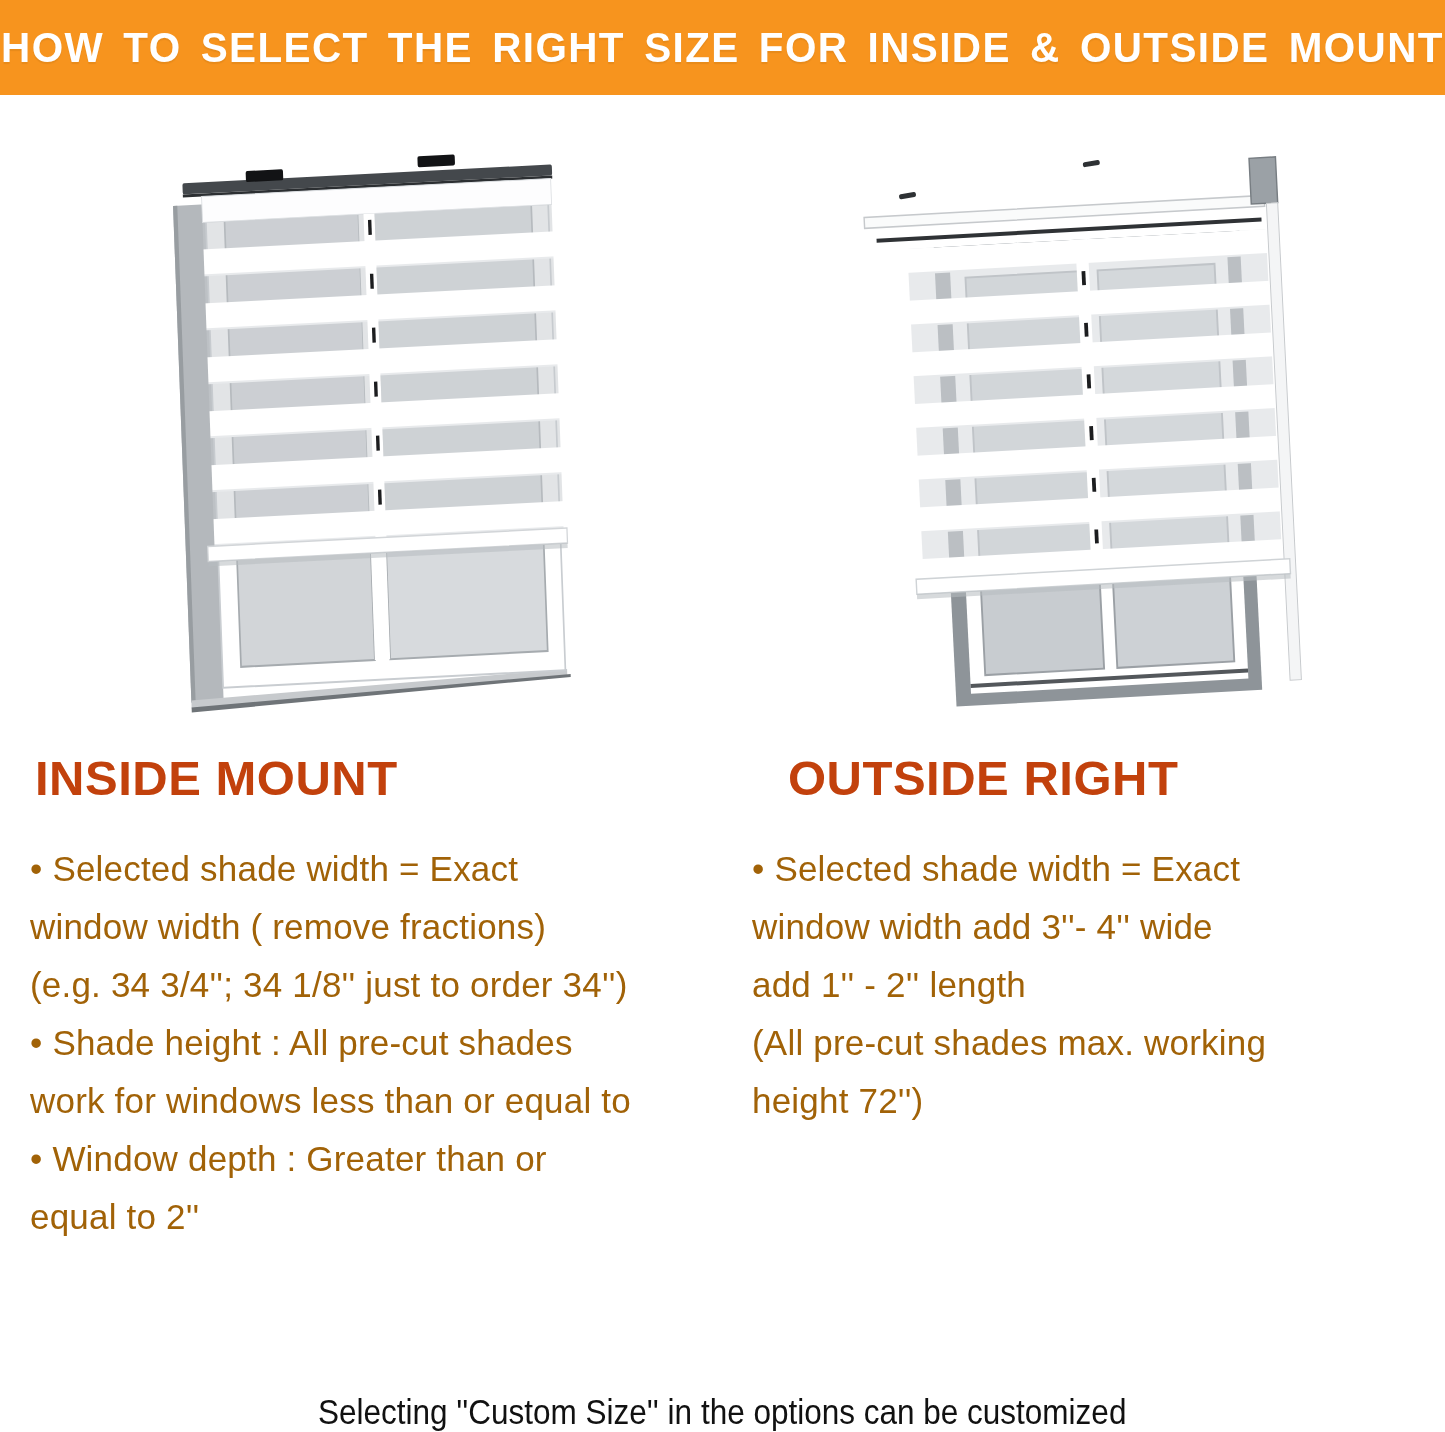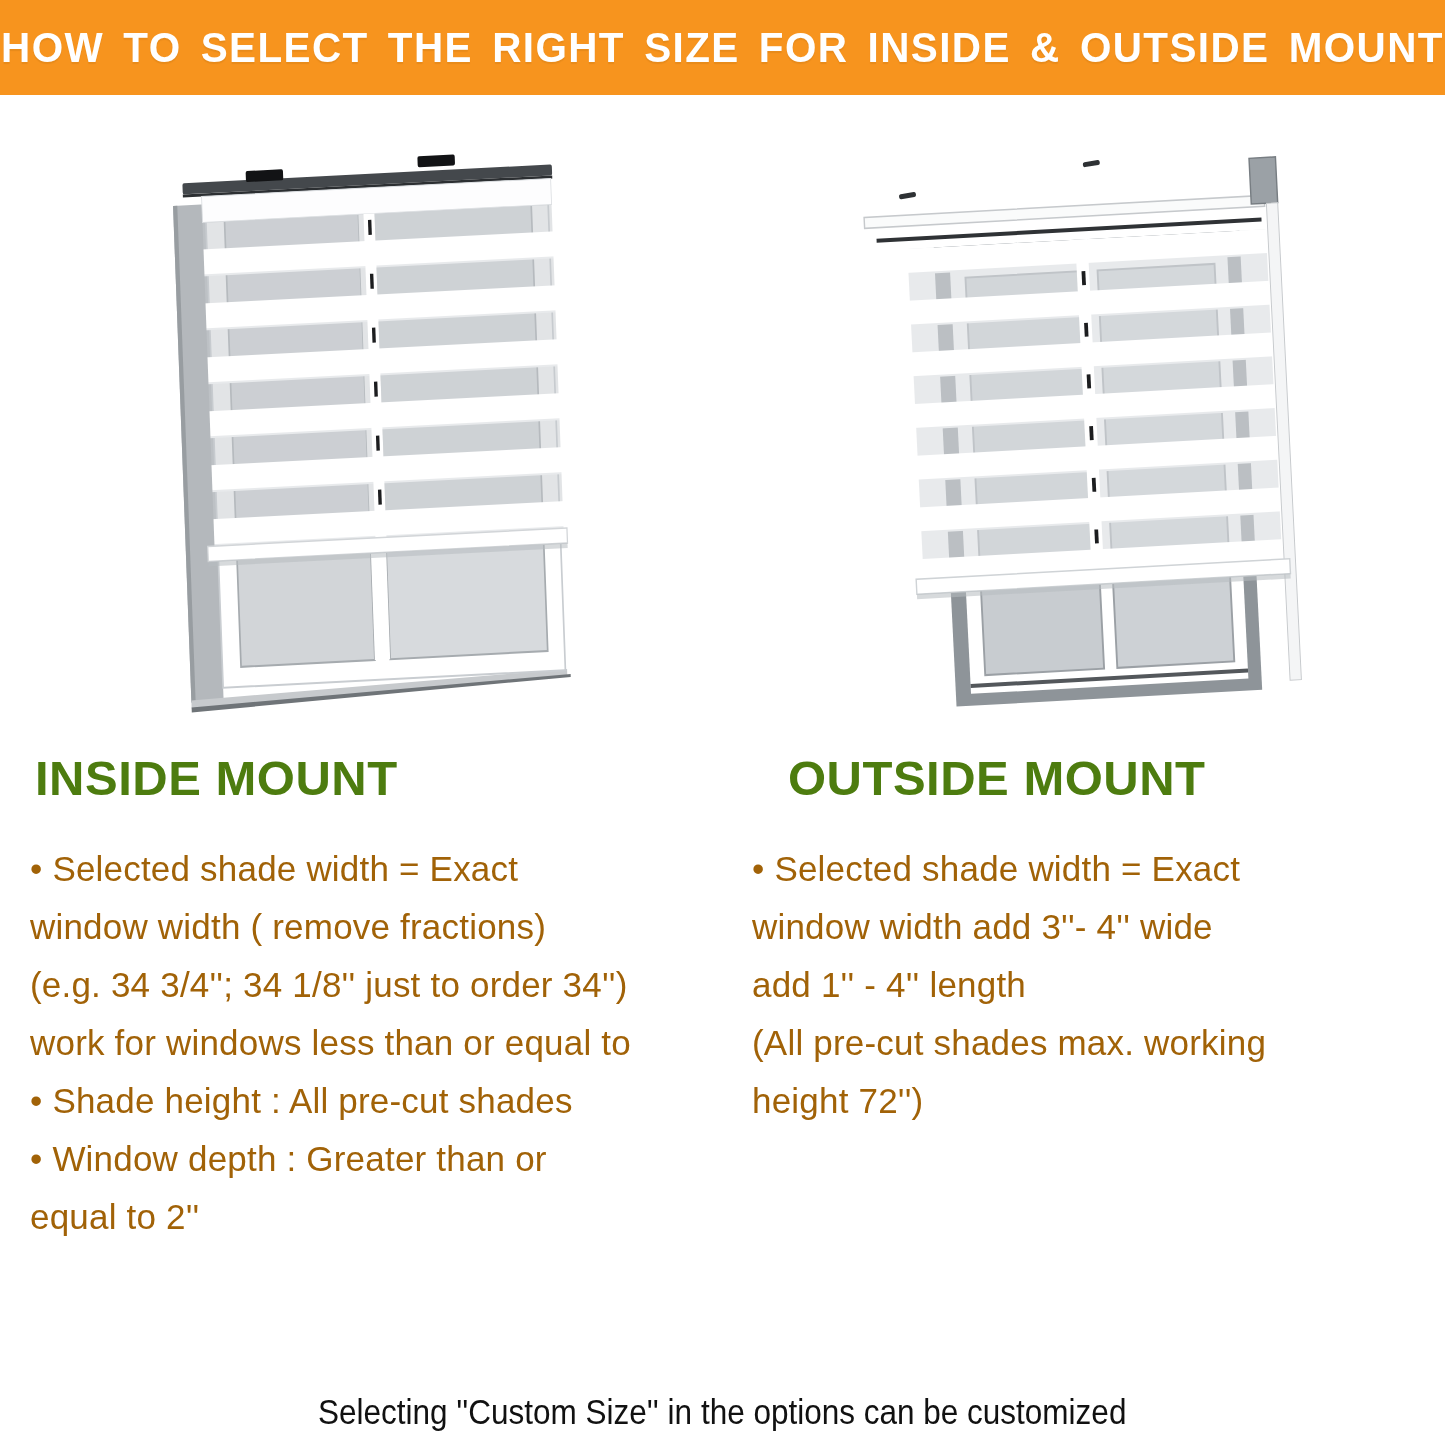--- a/index.html
+++ b/index.html
@@ -40,21 +40,21 @@
   .figure svg { display: block; width: 100%; height: 100%; }
   
   .col { position: absolute; top: 750px; width: 690px; }
   .col.inside  { left: 30px;  }
   .col.outside { left: 752px; }
   .col h2 {
     margin: 0;
     font-size: 49px;
     line-height: 56px;
     font-weight: bold;
-    color: #4d7c0f;
+    color: #c2410c;
     letter-spacing: 0.5px;
     white-space: nowrap;
   }
   .col.inside  h2 { margin-left: 5px;  }
   .col.outside h2 { margin-left: 36px; }
   .col .lines { margin-top: 34px; }
   .col .line {
     font-size: 35px;
     line-height: 58px;
     color: #a16207;
@@ -173,33 +173,33 @@
       </g>
     </svg>
   </div>
 
   <section class="col inside">
     <h2>INSIDE MOUNT</h2>
     <div class="lines">
       <div class="line">• Selected shade width = Exact</div>
       <div class="line">window width ( remove fractions)</div>
       <div class="line">(e.g. 34 3/4''; 34 1/8'' just to order 34'')</div>
+      <div class="line">• Shade height : All pre-cut shades</div>
       <div class="line">work for windows less than or equal to</div>
-      <div class="line">• Shade height : All pre-cut shades</div>
       <div class="line">• Window depth : Greater than or</div>
       <div class="line">equal to 2''</div>
     </div>
   </section>
 
   <section class="col outside">
-    <h2>OUTSIDE MOUNT</h2>
+    <h2>OUTSIDE RIGHT</h2>
     <div class="lines">
       <div class="line">• Selected shade width = Exact</div>
       <div class="line">window width add 3''- 4'' wide</div>
-      <div class="line">add 1'' - 4'' length</div>
+      <div class="line">add 1'' - 2'' length</div>
       <div class="line">(All pre-cut shades max. working</div>
       <div class="line">height 72'')</div>
     </div>
   </section>
 
   <footer class="footer">
     <span class="footer-text">Selecting ''Custom Size'' in the options can be customized</span>
   </footer>
 
 </div>

